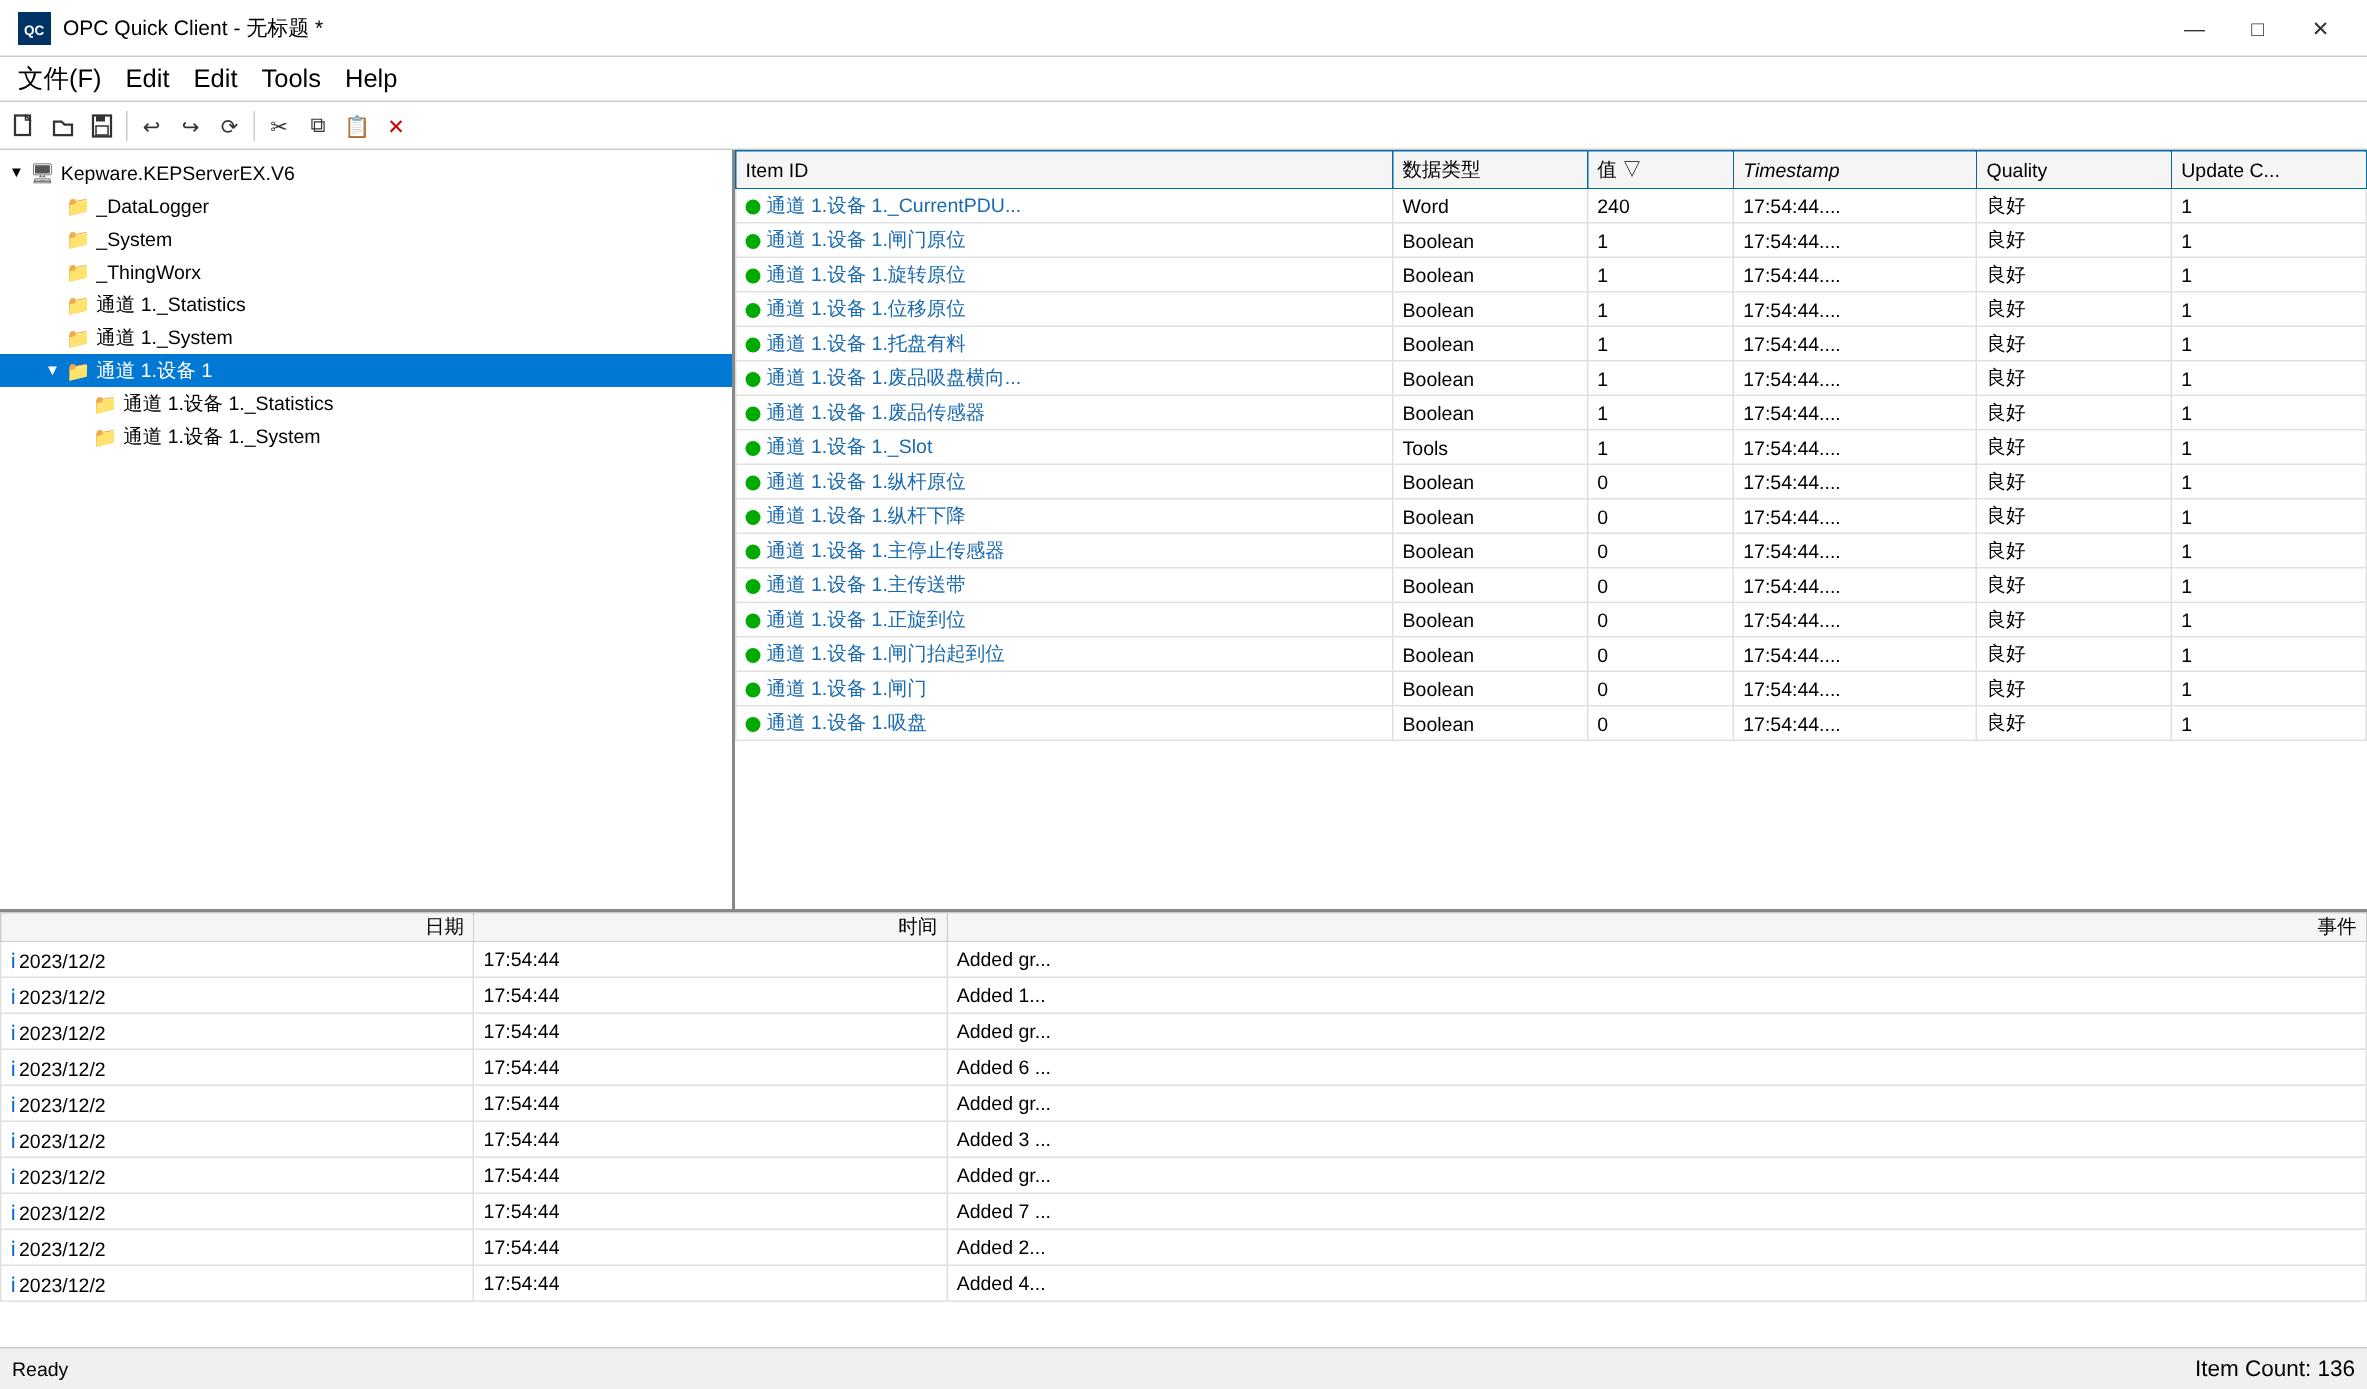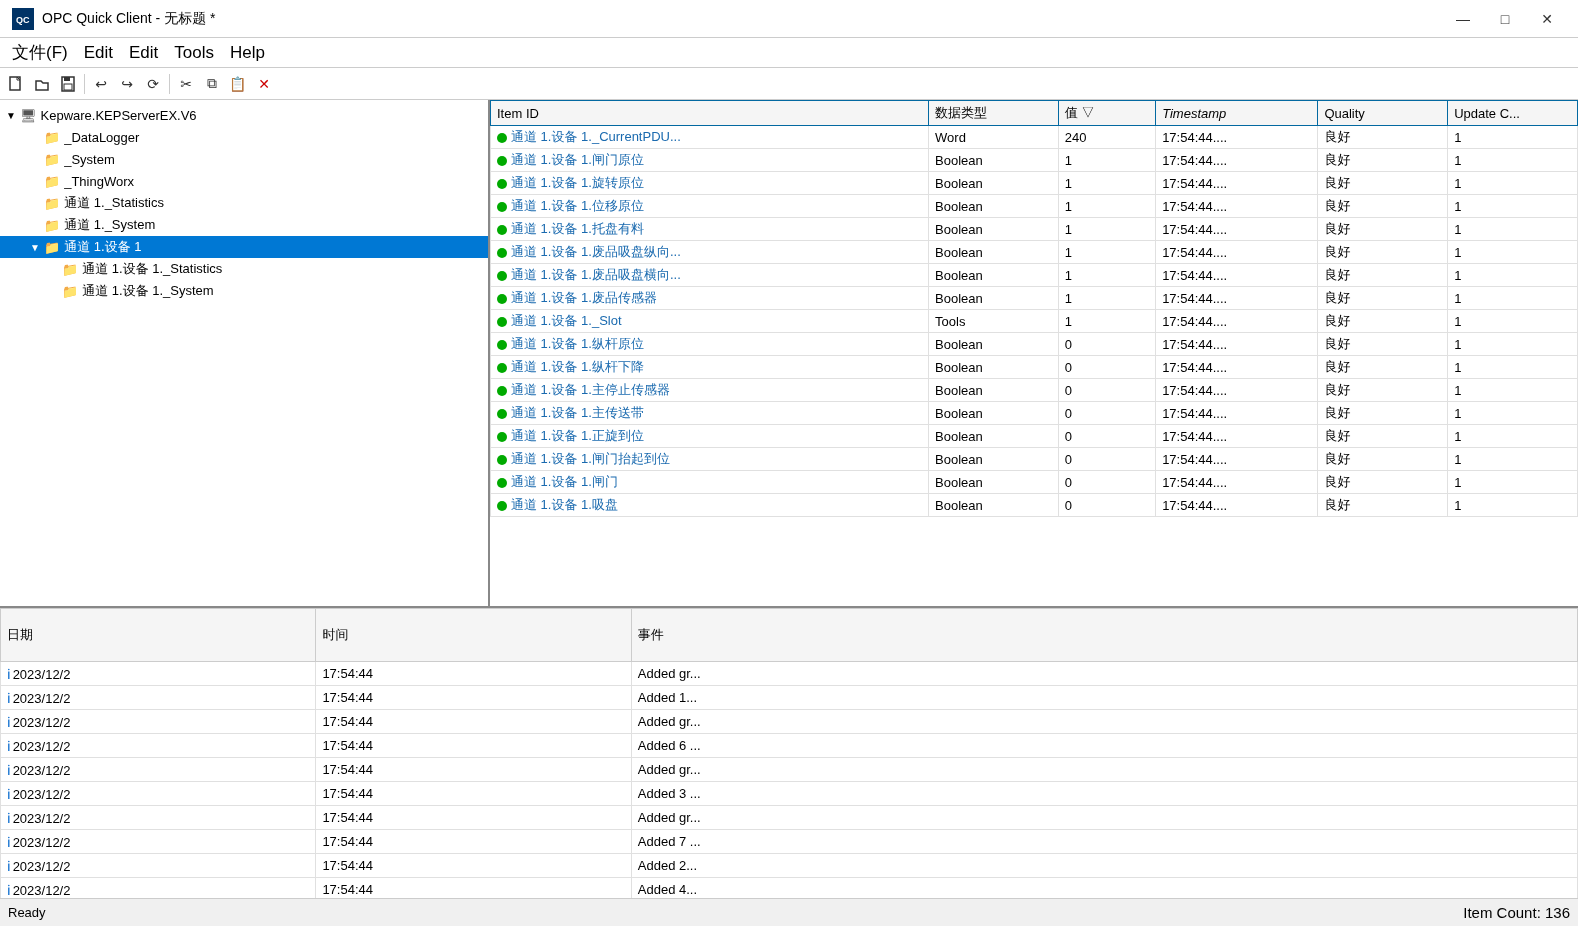--- a/index.html
+++ b/index.html
@@ -175,22 +175,22 @@
       overflow: auto;
     }
     .log-table {
       width: 100%;
       border-collapse: collapse;
       font-size: 13px;
     }
     .log-table thead th {
       background: #f5f5f5;
       border: 1px solid #ccc;
-      padding: 17px 6px;
-      text-align: left;
+      padding: 0 6px;
+      text-align: right;
       font-weight: normal;
       position: sticky;
       top: 0;
       z-index: 1;
     }
     .log-table tbody td {
       border: 1px solid #e0e0e0;
       padding: 2px 6px;
     }
     .log-info-icon {
@@ -398,30 +398,20 @@
       <span class="status-dot"></span>通道 1.设备 1.托盘有料
     </td>
     <td>Boolean</td>
     <td>1</td>
     <td>17:54:44....</td>
     <td>良好</td>
     <td>1</td>
   </tr>
               <tr>
     <td class="item-id-cell">
-      <span class="status-dot"></span>通道 1.设备 1.废品吸盘纵向...
-    </td>
-    <td>Boolean</td>
-    <td>1</td>
-    <td>17:54:44....</td>
-    <td>良好</td>
-    <td>1</td>
-  </tr>
-              <tr>
-    <td class="item-id-cell">
       <span class="status-dot"></span>通道 1.设备 1.废品吸盘横向...
     </td>
     <td>Boolean</td>
     <td>1</td>
     <td>17:54:44....</td>
     <td>良好</td>
     <td>1</td>
   </tr>
               <tr>
     <td class="item-id-cell">

